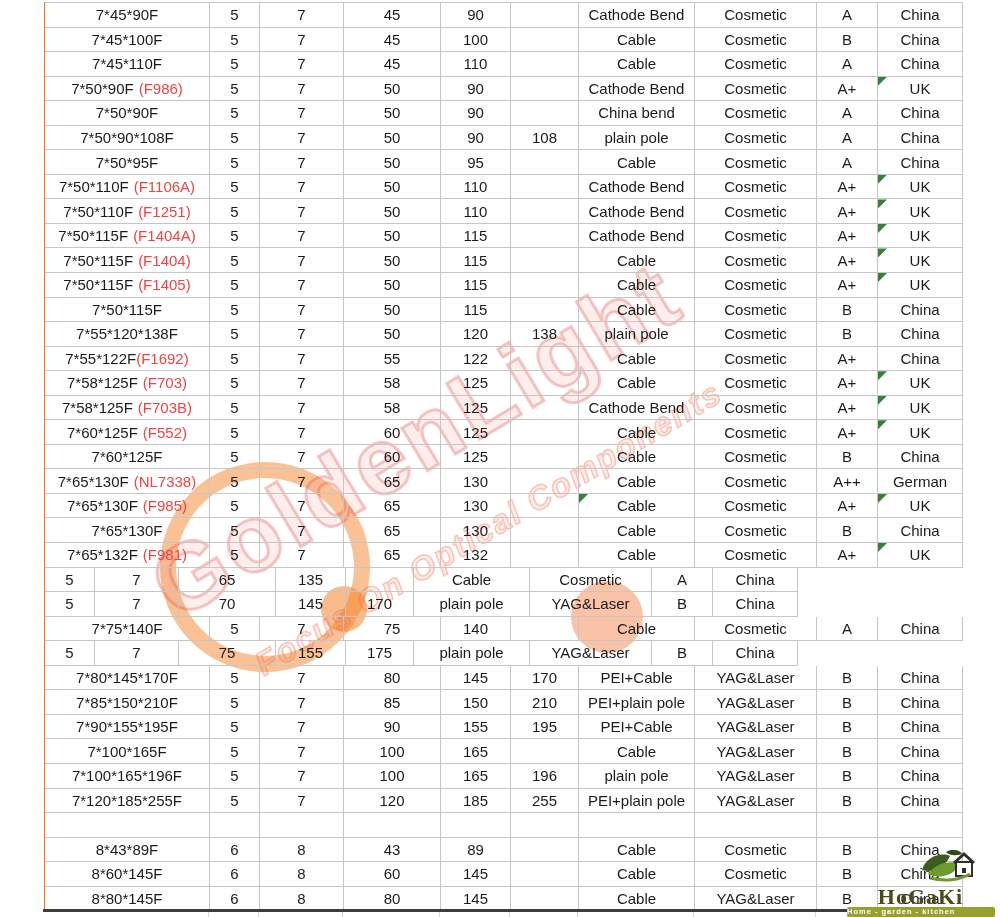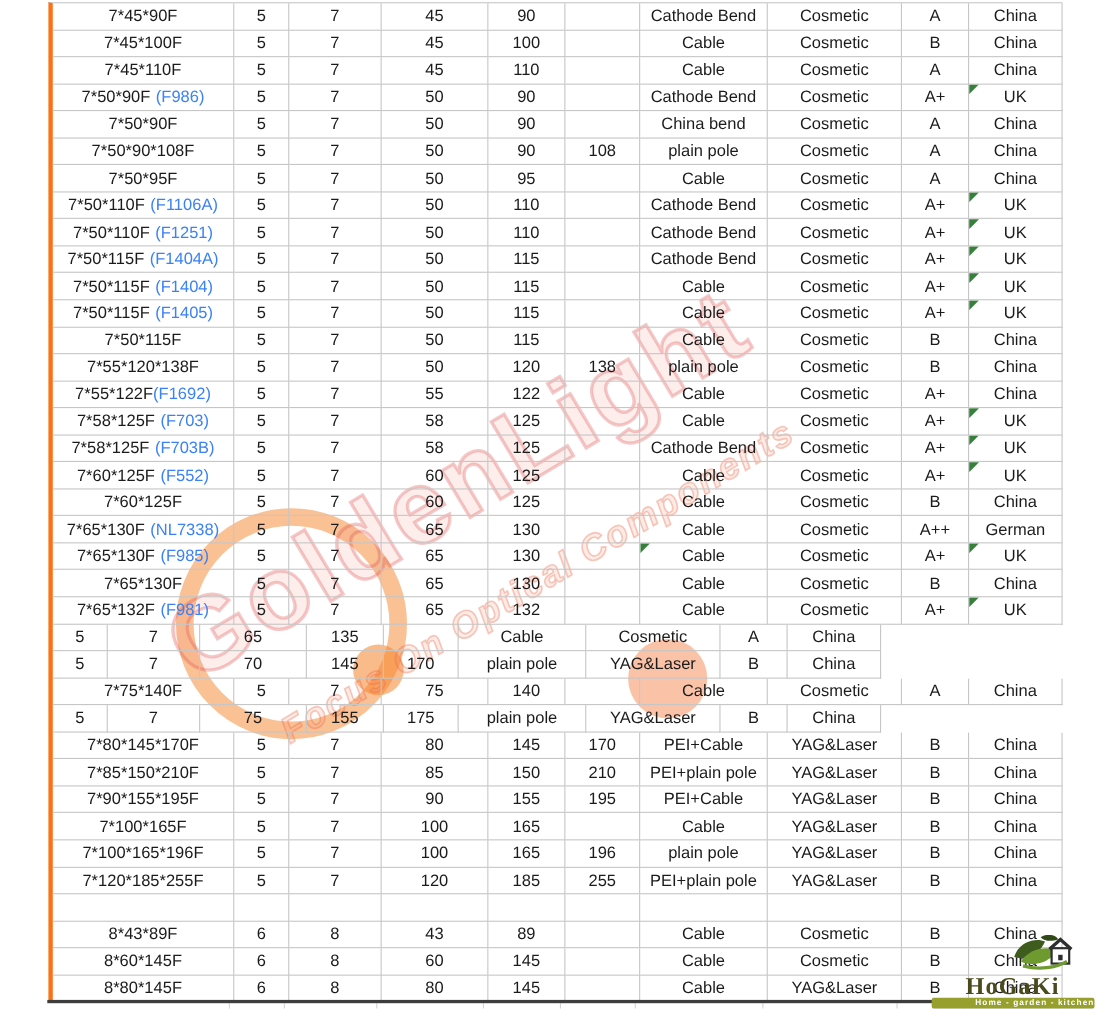--- a/index.html
+++ b/index.html
@@ -31,32 +31,32 @@
   .wm-subtitle{
     position:absolute;left:258px;top:648px;white-space:nowrap;
     font-size:33px;font-weight:700;font-style:italic;letter-spacing:2px;
     color:rgba(244,130,100,0.16);
     -webkit-text-stroke:1.5px rgba(235,105,75,0.35);
     transform:rotate(-31deg);transform-origin:0 50%;
   }
   
   #spec-table{
     position:absolute;left:44px;top:2px;z-index:2;
-    border-left:4px solid #f97316;border-top:1px solid #c6c6c6;
+    border-left:1px solid #f97316;border-top:1px solid #c6c6c6;
   }
   .trow{display:flex;height:24.55px;}
   .tcell{
     box-sizing:border-box;position:relative;
     border-right:1px solid #c6c6c6;border-bottom:1px solid #c6c6c6;
     display:flex;align-items:center;justify-content:center;
     font-size:15px;color:#1b1b1b;white-space:nowrap;
   }
   .c0{width:165px}.c1{width:50px}.c2{width:84px}.c3{width:97px}.c4{width:70px}
   .c5{width:68px}.c6{width:116px}.c7{width:122px}.c8{width:61px}.c9{width:85px}
-  .code{color:#3b82f6;}
+  .code{color:#ef4444;}
   .code.sp{margin-left:5px;}
   .note-tri{
     position:absolute;left:0;top:0;width:9px;height:9px;background:#37803c;
     clip-path:polygon(0 0,100% 0,0 100%);
   }
   #bottom-line{
     position:absolute;left:43px;top:909px;width:920px;height:3px;
     background:#3d3d3d;z-index:3;
   }
   #bottom-strip{
@@ -67,21 +67,21 @@
   #logo{position:absolute;left:843px;top:850px;width:155px;height:66px;z-index:5;}
   #logo .logo-icon{position:absolute;right:18px;top:0;}
   #logo .logo-text{
     position:absolute;left:0;top:34px;width:155px;text-align:center;
     font-family:"Liberation Serif","DejaVu Serif",serif;
     font-weight:bold;font-size:22px;color:#4a4a1c;letter-spacing:1px;
   }
   #logo .logo-banner{
     position:absolute;left:4px;top:57px;width:148px;height:10px;border-radius:2px;
     background:#97a02d;color:#ffffff;font-size:7.5px;line-height:10px;
-    text-align:right;letter-spacing:1px;font-weight:bold;
+    text-align:left;letter-spacing:1px;font-weight:bold;
   }
 </style>
 </head>
 <body>
 
 <div id="watermark">
   <div class="wm-ring"></div>
   <div class="wm-dot-small"></div>
   <div class="wm-dot-big"></div>
   <div class="wm-title">GoldenLight</div>

